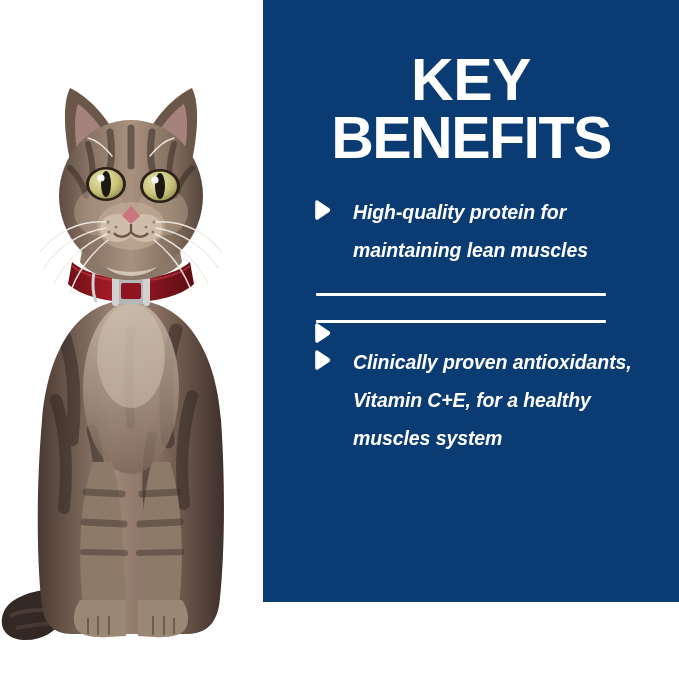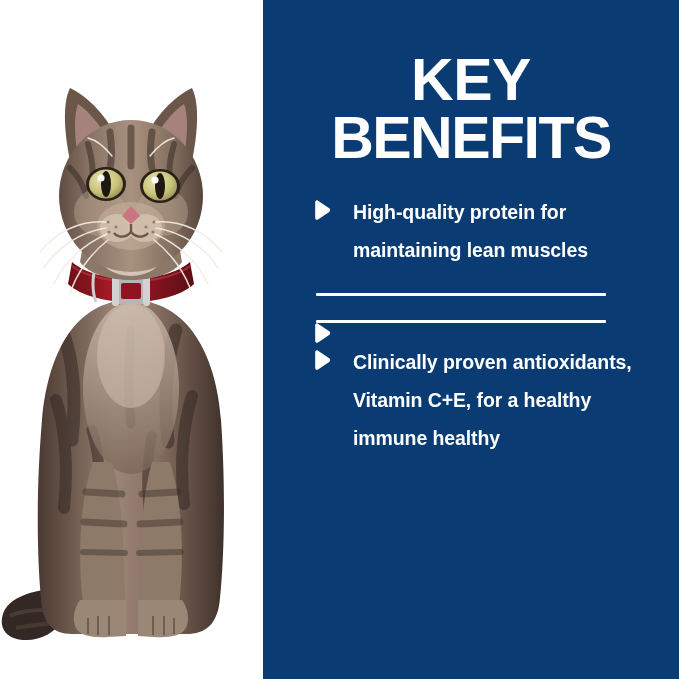--- a/index.html
+++ b/index.html
@@ -54,21 +54,21 @@
     filter: blur(3px);
   }
 
   
   .cat { position: absolute; left: 0; top: 0; width: 263px; height: 679px; }
 
   
   .benefits-pane {
     position: relative;
     flex: 1 1 auto;
-    height: 679px;
+    height: 602px;
     background: #0a3b72;
     padding: 0;
   }
 
   .title {
     position: absolute;
     left: 0;
     right: 0;
     top: 52px;
     text-align: center;
@@ -107,20 +107,21 @@
 
   .benefit-text {
     display: block;
     font-family: "Liberation Sans", sans-serif;
     font-weight: 700;
     font-size: 19.5px;
     line-height: 38px;
     color: #ffffff;
     letter-spacing: -0.1px;
     max-width: 300px;
+    font-style: italic;
   }
 
   .divider {
     height: 3px;
     background: #ffffff;
     border-radius: 1px;
     margin: 24px 0 20px 6px;
     width: 290px;
   }
 </style>
@@ -336,18 +337,18 @@
       </div>
       <div class="divider"></div>
 
       <div class="benefit">
         <span class="bullet">
           <svg viewBox="0 0 23 23" xmlns="http://www.w3.org/2000/svg" aria-hidden="true">
             <path d="M5.2 3.4 C5.2 1.6 6.6 0.8 8.0 1.7 L19.2 9.3 C20.5 10.2 20.5 12.0 19.2 12.9
                      L8.0 20.5 C6.6 21.4 5.2 20.6 5.2 18.8 Z" fill="#ffffff"></path>
           </svg>
         </span>
-        <span class="benefit-text">Clinically proven antioxidants, Vitamin C+E, for a healthy immune healthy</span>
+        <span class="benefit-text">Clinically proven antioxidants, Vitamin C+E, for a healthy muscles system</span>
       </div>
 
     </div>
   </div>
 </div>
 
 </body></html>

